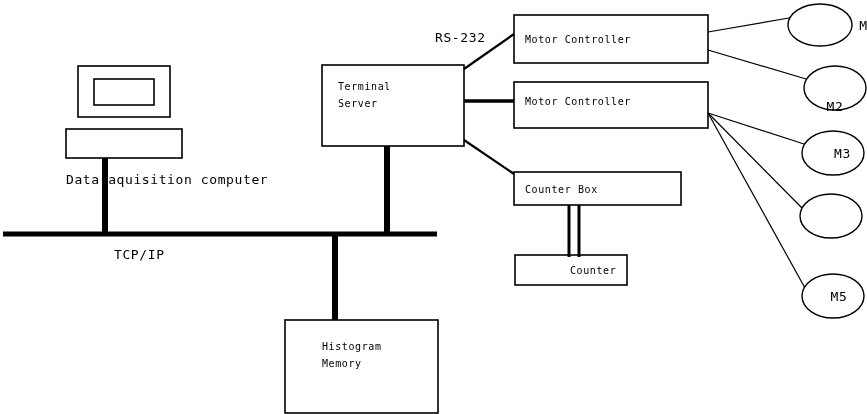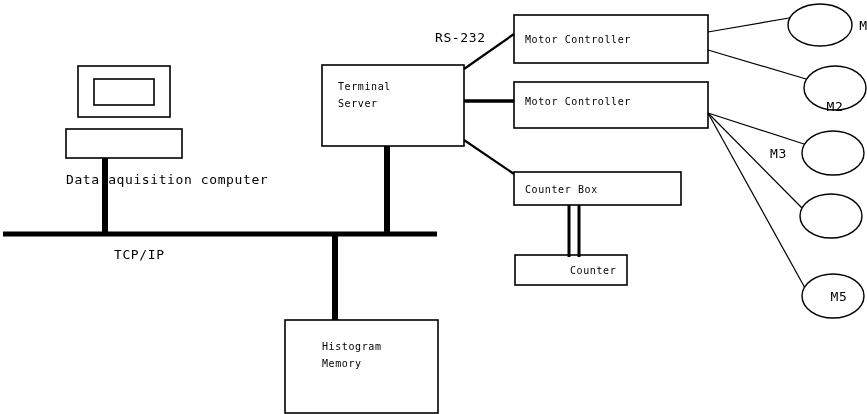--- a/index.html
+++ b/index.html
@@ -116,21 +116,21 @@
 
   <div class="node-label" style="left:525px; top:181px;">Counter Box</div>
 
   <div class="node-label" style="left:526px; top:262px;margin-left:44px;">Counter</div>
 
   <div class="node-label" style="left:322px; top:338px;">Histogram</div>
   <div class="node-label" style="left:322px; top:355px;">Memory</div>
 
   <div class="ell-label" style="left:788px; top:18px; width:88px;text-align:right;">M1</div>
   <div class="ell-label" style="left:804px; top:99px; width:62px;">M2</div>
-  <div class="ell-label" style="left:756px; top:146px; width:45px;">M3</div>
+  <div class="ell-label" style="left:820px; top:146px; width:45px;">M3</div>
   <div class="ell-label" style="left:800px; top:226px; width:78px;margin-left:42px;">M4</div>
   <div class="ell-label" style="left:802px; top:289px; width:74px;">M5</div>
 
   <div class="lbl" style="left:66px; top:172px;">Data aquisition computer</div>
 
   <div class="lbl" style="left:114px; top:247px;">TCP/IP</div>
 
   <div class="lbl" style="left:435px; top:30px;">RS-232</div>
 
 </div>

